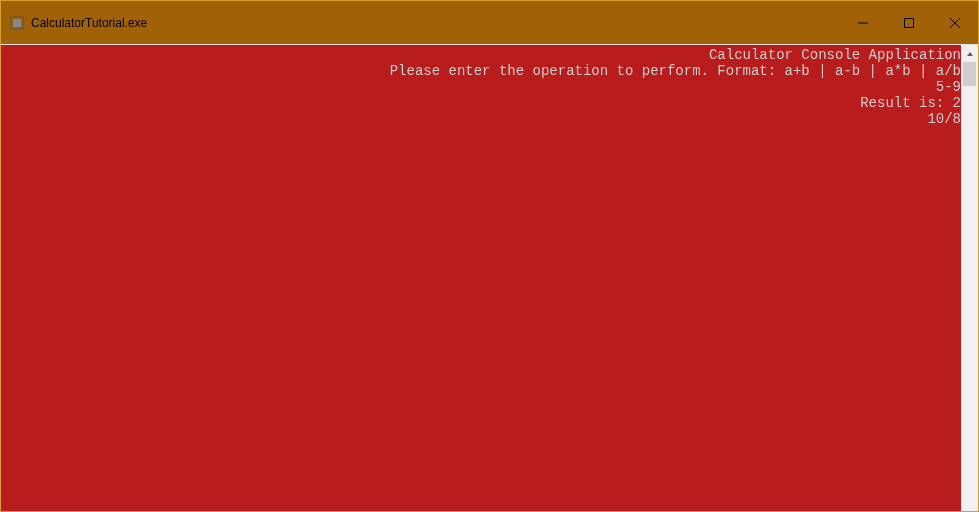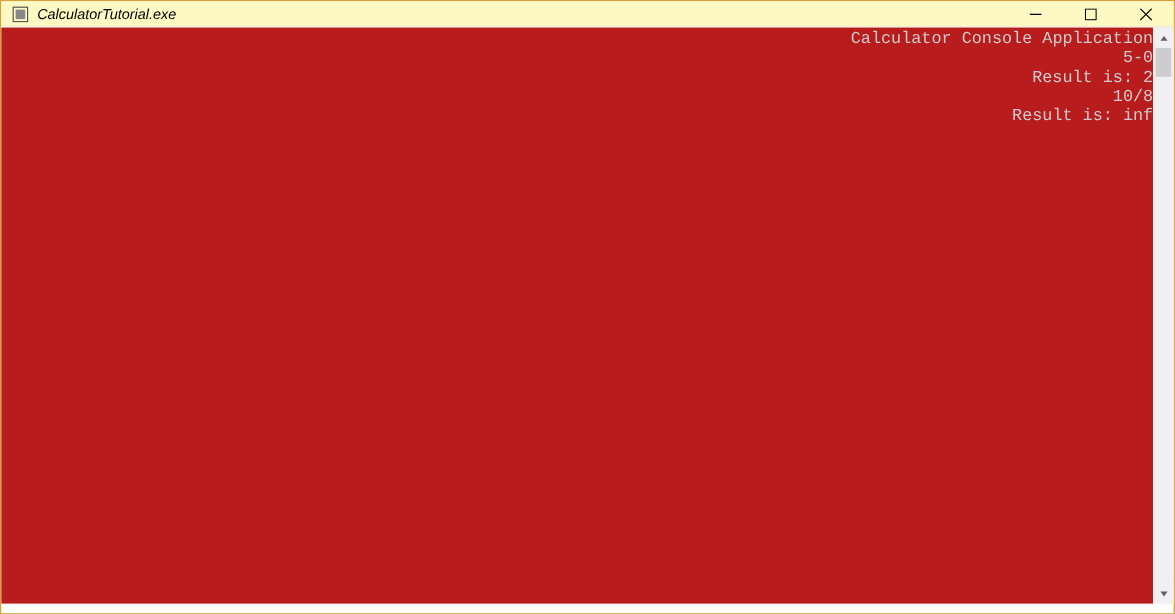--- a/index.html
+++ b/index.html
@@ -5,26 +5,25 @@
     * { margin: 0; padding: 0; box-sizing: border-box; }
     body {
       width: 979px;
       height: 512px;
       background: #fff;
       font-family: "Segoe UI", Tahoma, sans-serif;
       overflow: hidden;
       border: 1px solid #d8a030;
     }
     .titlebar {
-      height: 22px;
-      background: #fef9c3;
+      height: 44px;
+      background: #a16207;
       display: flex;
       align-items: center;
       border-bottom: 1px solid #e5e5e5;
-      font-style: italic;
     }
     .titlebar-icon {
       width: 16px;
       height: 16px;
       margin-left: 8px;
       display: inline-flex;
       align-items: center;
       justify-content: center;
     }
     .titlebar-icon svg { width: 14px; height: 14px; }
@@ -123,21 +122,21 @@
     <button class="win-btn">
       <svg viewBox="0 0 10 10">
         <line x1="0" y1="0" x2="10" y2="10" stroke="#000" stroke-width="1"></line>
         <line x1="10" y1="0" x2="0" y2="10" stroke="#000" stroke-width="1"></line>
       </svg>
     </button>
   </div>
 </div>
 
 <div class="content-wrap">
-  <div class="console" id="console"><span class="line">Calculator Console Application</span><span class="line"></span><span class="line">5-0</span><span class="line">Result is: 2</span><span class="line">10/8</span><span class="line">Result is: inf</span></div>
+  <div class="console" id="console"><span class="line">Calculator Console Application</span><span class="line"></span><span class="line">Please enter the operation to perform. Format: a+b | a-b | a*b | a/b</span><span class="line">5-9</span><span class="line">Result is: 2</span><span class="line">10/8</span></div>
   <div class="scrollbar">
     <div class="scroll-arrow">
       <svg viewBox="0 0 8 8">
           <polygon points="4,2 7,6 1,6" fill="#606060"></polygon>
         </svg>
     </div>
     <div class="scroll-track">
       <div class="scroll-thumb"></div>
     </div>
     <div class="scroll-arrow">

